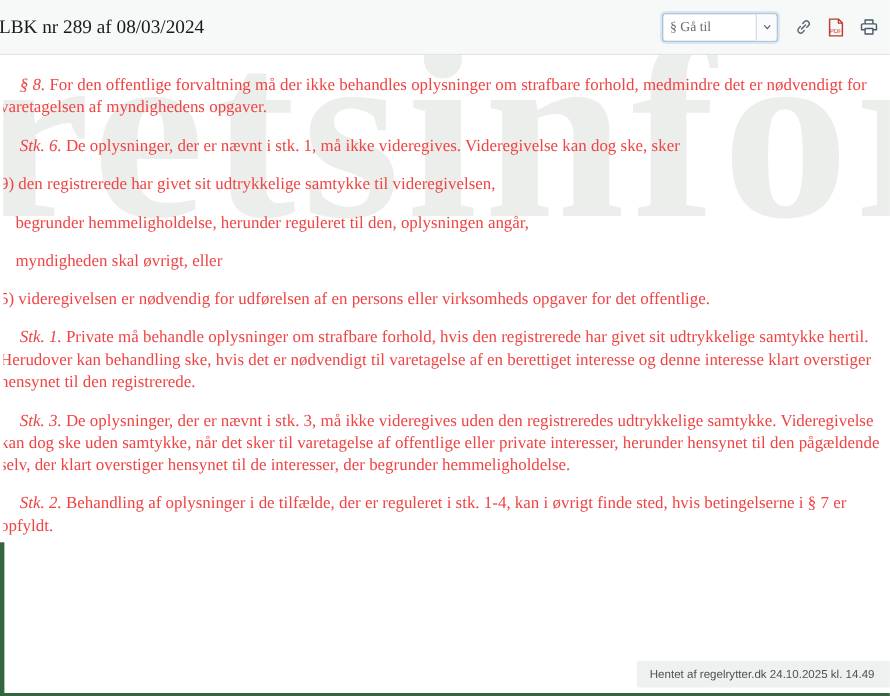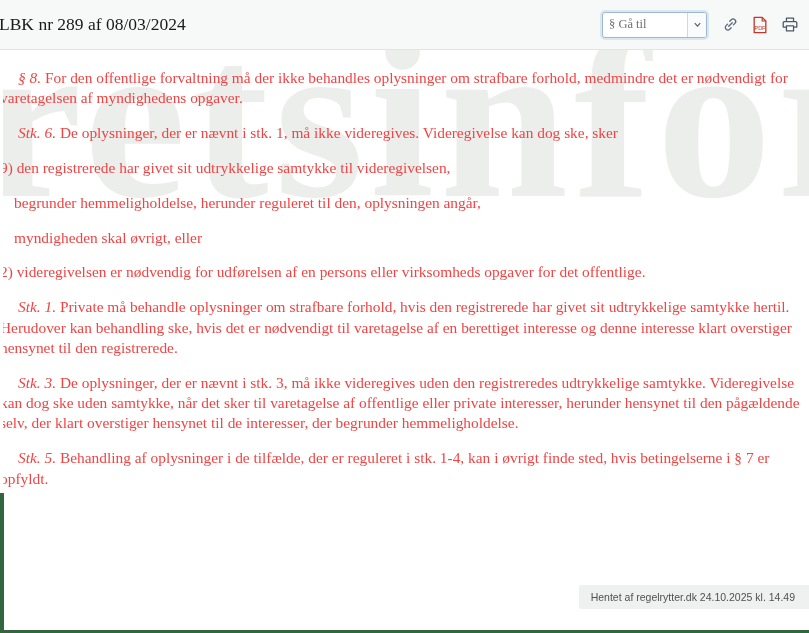--- a/index.html
+++ b/index.html
@@ -134,21 +134,21 @@
     text-align: left;
   }
   .indent { text-indent: 18px; }
   .stk { font-style: italic; }
   .sub-line { display: block; padding-left: 14px; }
 
   
   .footer-note {
     position: absolute;
     right: 0px;
-    bottom: 24px;
+    bottom: 8px;
     background: #eef1f0;
     color: #4c5350;
     font-family: "Liberation Sans", sans-serif;
     font-size: 10.5px;
     padding: 6px 14px 6px 12px;
     border-radius: 2px 0 0 2px;
     z-index: 20;
     white-space: nowrap;
   }
 
@@ -248,33 +248,33 @@
 
   <p class="p">
     <span class="sub-line">begrunder hemmeligholdelse, herunder reguleret til den, oplysningen angår,</span>
   </p>
 
   <p class="p">
     <span class="sub-line">myndigheden skal øvrigt, eller</span>
   </p>
 
   <p class="p">
-    <span>2) videregivelsen er nødvendig for udførelsen af en persons eller virksomheds opgaver for det offentlige.</span>
+    <span>5) videregivelsen er nødvendig for udførelsen af en persons eller virksomheds opgaver for det offentlige.</span>
   </p>
 
   <p class="p indent">
     <span class="stk">Stk. 1.</span><span> Private må behandle oplysninger om strafbare forhold, hvis den registrerede har givet sit udtrykkelige samtykke hertil. Herudover kan behandling ske, hvis det er nødvendigt til varetagelse af en berettiget interesse og denne interesse klart overstiger hensynet til den registrerede.</span>
   </p>
 
   <p class="p indent">
     <span class="stk">Stk. 3.</span><span> De oplysninger, der er nævnt i stk. 3, må ikke videregives uden den registreredes udtrykkelige samtykke. Videregivelse kan dog ske uden samtykke, når det sker til varetagelse af offentlige eller private interesser, herunder hensynet til den pågældende selv, der klart overstiger hensynet til de interesser, der begrunder hemmeligholdelse.</span>
   </p>
 
   <p class="p indent">
-    <span class="stk">Stk. 5.</span><span> Behandling af oplysninger i de tilfælde, der er reguleret i stk. 1-4, kan i øvrigt finde sted, hvis betingelserne i § 7 er opfyldt.</span>
+    <span class="stk">Stk. 2.</span><span> Behandling af oplysninger i de tilfælde, der er reguleret i stk. 1-4, kan i øvrigt finde sted, hvis betingelserne i § 7 er opfyldt.</span>
   </p>
 
 </div>
 
 <div class="footer-note">Hentet af regelrytter.dk 24.10.2025 kl. 14.49</div>
 
 <div class="left-strip"></div>
 <div class="bottom-strip"></div>
 <div class="bottom-strip-left"></div>
 

